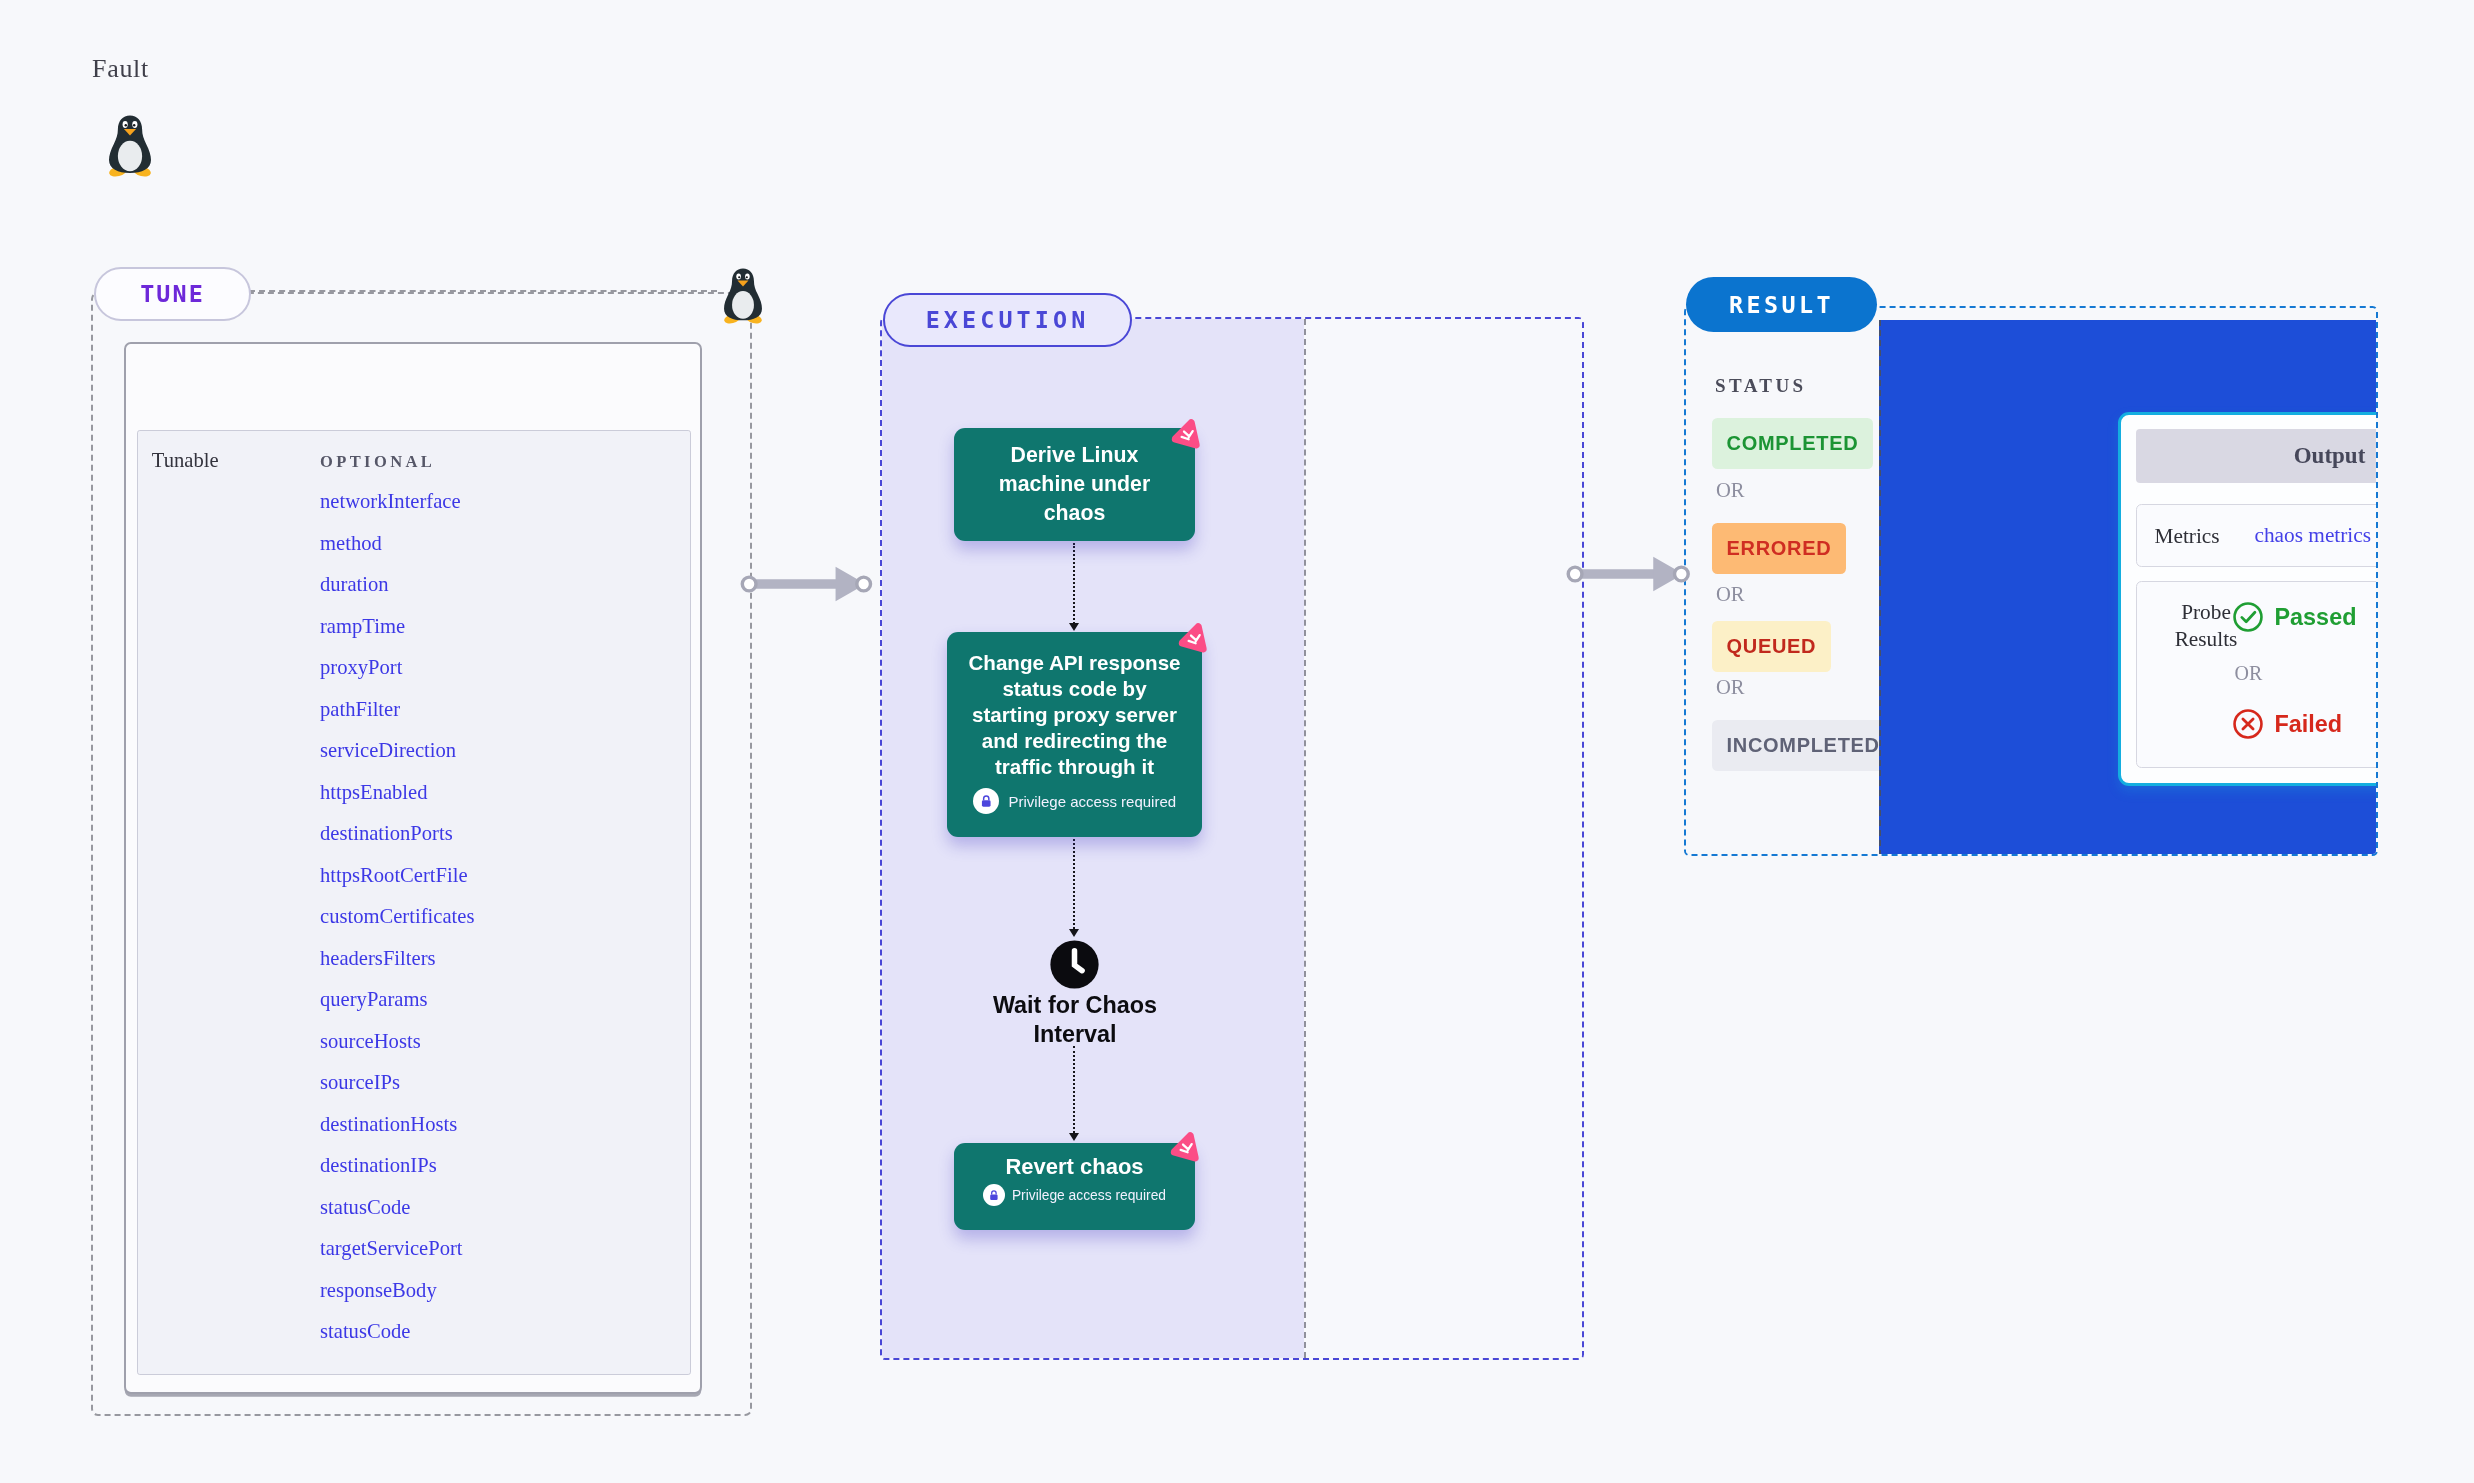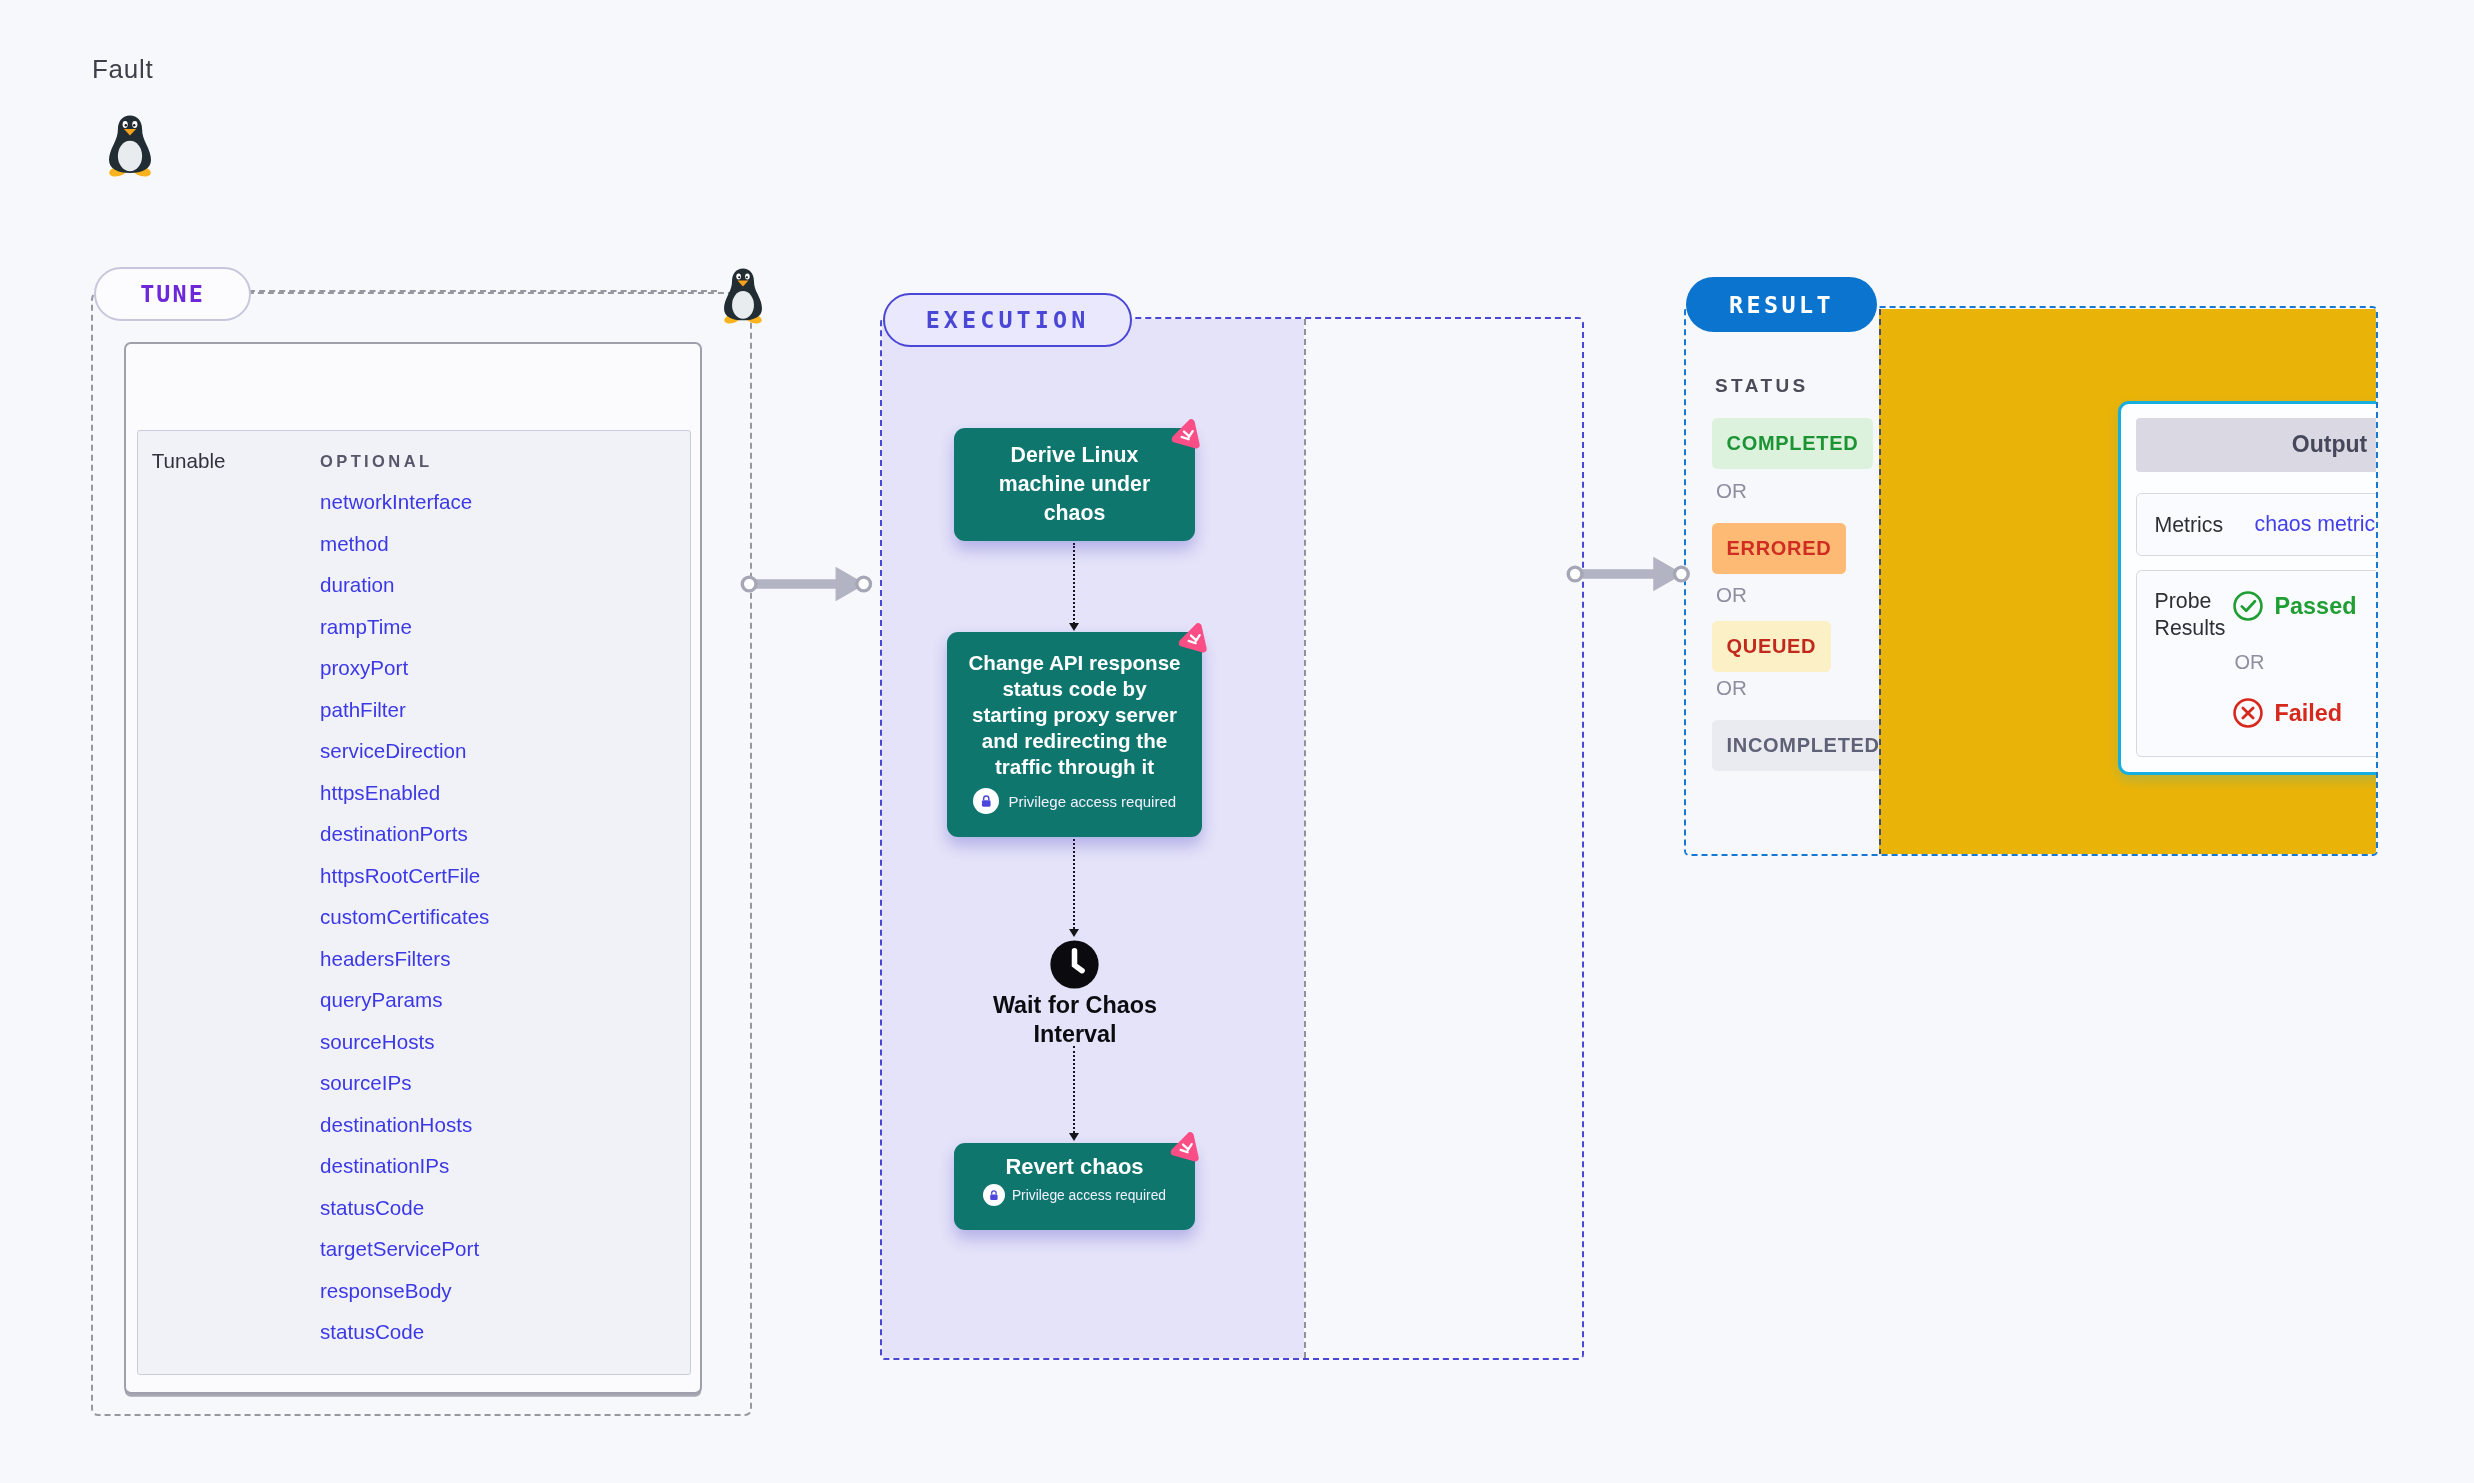--- a/index.html
+++ b/index.html
@@ -1,19 +1,19 @@
 <!DOCTYPE html>
 <html style="font-size:11px"><head>
 <meta charset="utf-8">
 <style>
   html,body{margin:0;padding:0;background:#f7f8fb;}
   .canvas{position:relative;width:2475px;height:1483px;background:#f7f8fb;overflow:hidden;
           font-family:"Liberation Sans",sans-serif;}
   .abs{position:absolute;}
-  .mono{font-family:Liberation Sans, sans-serif;}
+  .mono{font-family:Liberation Serif, serif;}
   .sans{font-family:"Liberation Sans",sans-serif;}
 
   
   .kicker{left:92px;top:54px;font-size:26px;color:#3f3f4a;letter-spacing:0.7px;}
   .tux-title{left:103px;top:114px;width:54px;height:63px;}
   .page-title{left:192px;top:124px;font-size:36px;font-weight:bold;color:#0d0d10;letter-spacing:-0.3px;}
 
   
   .pill{display:flex;align-items:center;justify-content:center;border-radius:33px;z-index:6;
         font-family:"DejaVu Sans Mono",monospace;font-weight:bold;}
@@ -66,21 +66,21 @@
   .vconn{width:0;border-left:2.8px dotted #15151a;z-index:2;}
   .vconn:after{content:"";position:absolute;left:-6.2px;bottom:-4.1px;border:5.5px solid transparent;
                border-top:8.3px solid #15151a;border-bottom:0;}
   .clock-wrap{left:167px;top:620px;width:51px;height:51px;}
   .wait-text{left:69px;top:672px;width:248px;text-align:center;font-size:23.4px;font-weight:bold;
              color:#0c0c10;line-height:29px;}
 
   
   .result-box{left:1684px;top:306px;width:690px;height:546px;border:2.8px dashed #1579d3;border-radius:5.5px;overflow:hidden;}
   .result-left{left:0;top:0;width:193px;height:100%;background:#f7f8fb;}
-  .result-right{left:193px;top:1px;right:0;height:100%;background:#eab308;border-left:2.1px dashed #46506a;}
+  .result-right{left:193px;top:12px;right:0;height:100%;background:#1d4ed8;border-left:2.1px dashed #46506a;text-align:center;}
   .status-label{left:29px;top:67px;font-size:19px;font-weight:bold;color:#4b4c5a;letter-spacing:3.4px;}
   .badge{display:inline-block;border-radius:5.5px;padding:14px 15px;font-size:20px;font-weight:bold;letter-spacing:0.7px;
          font-family:"Liberation Sans",sans-serif;}
   .badge-completed{left:25.5px;top:110px;background:#dcf2dd;color:#1c9434;}
   .badge-errored{left:25.5px;top:215px;background:#fdba74;color:#cf2d22;}
   .badge-queued{left:25.5px;top:313px;background:#fcf0c7;color:#c1291d;}
   .badge-incompleted{left:25.5px;top:412px;background:#eaebf1;color:#5f6276;}
   .or-sep{font-size:20.6px;color:#8d8e9f;}
   .or-1{left:30px;top:171px;} .or-2{left:30px;top:275px;} .or-3{left:30px;top:368px;}
 

